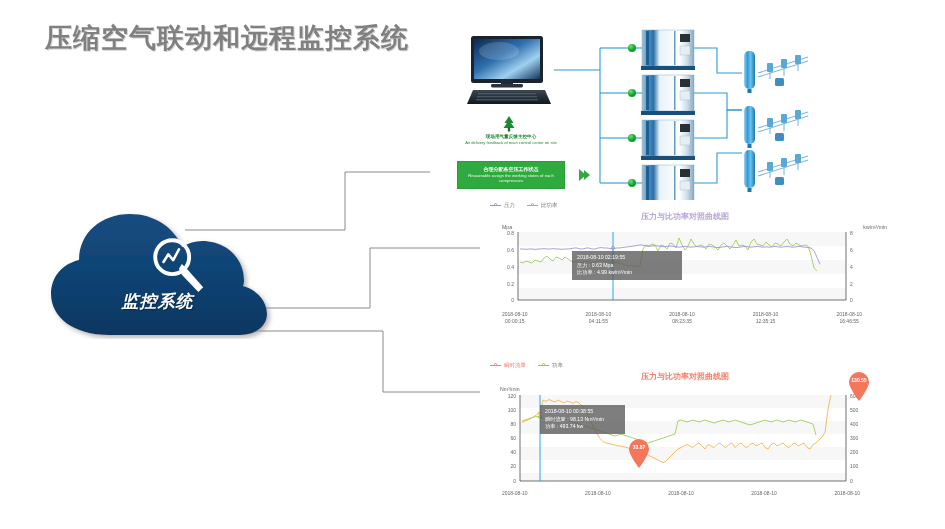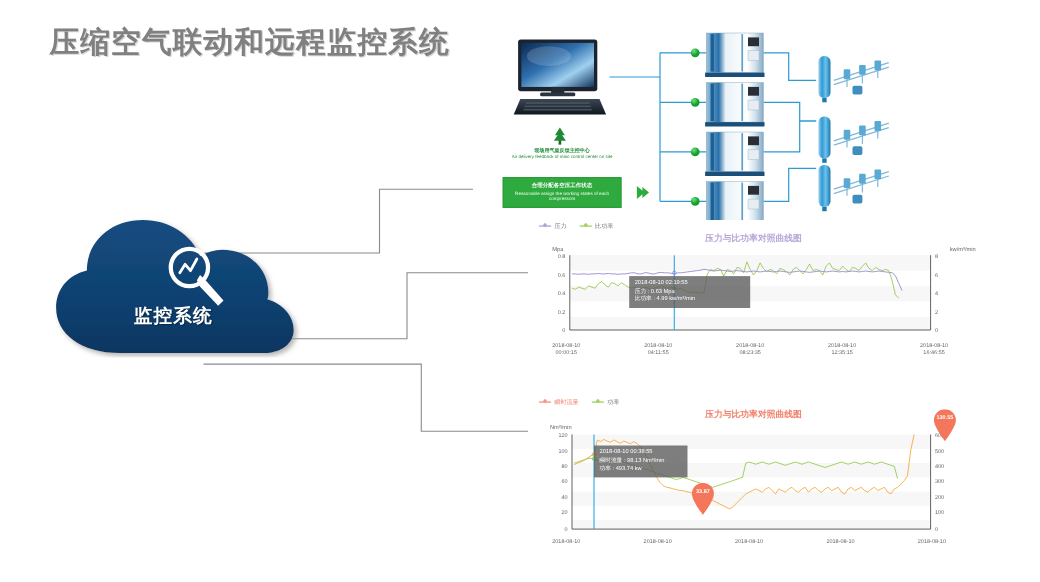--- a/index.html
+++ b/index.html
@@ -12,21 +12,21 @@
   
   .slide-title{
     position:absolute;left:45px;top:20px;
     font-size:27px;font-weight:bold;color:#808080;
     letter-spacing:1px;
     text-shadow:1px 1px 0 #d5d5d5;
     white-space:nowrap;
   }
 
   
-  .cloud-wrap{position:absolute;left:35px;top:190px;width:250px;height:135px;}
+  .cloud-wrap{position:absolute;left:35px;top:204px;width:250px;height:135px;font-style:italic;}
   .cloud-svg{position:absolute;left:0;top:0;}
   .cloud-icon{position:absolute;left:112px;top:28px;width:62px;height:62px;}
   .cloud-label{
     position:absolute;left:0;top:86px;width:245px;text-align:center;
     font-size:17px;font-weight:bold;color:#ffffff;letter-spacing:1px;
     text-shadow:1px 1px 1px rgba(0,0,0,.35);
   }
 
   
   .connectors{position:absolute;left:0;top:0;width:945px;height:529px;pointer-events:none;}

